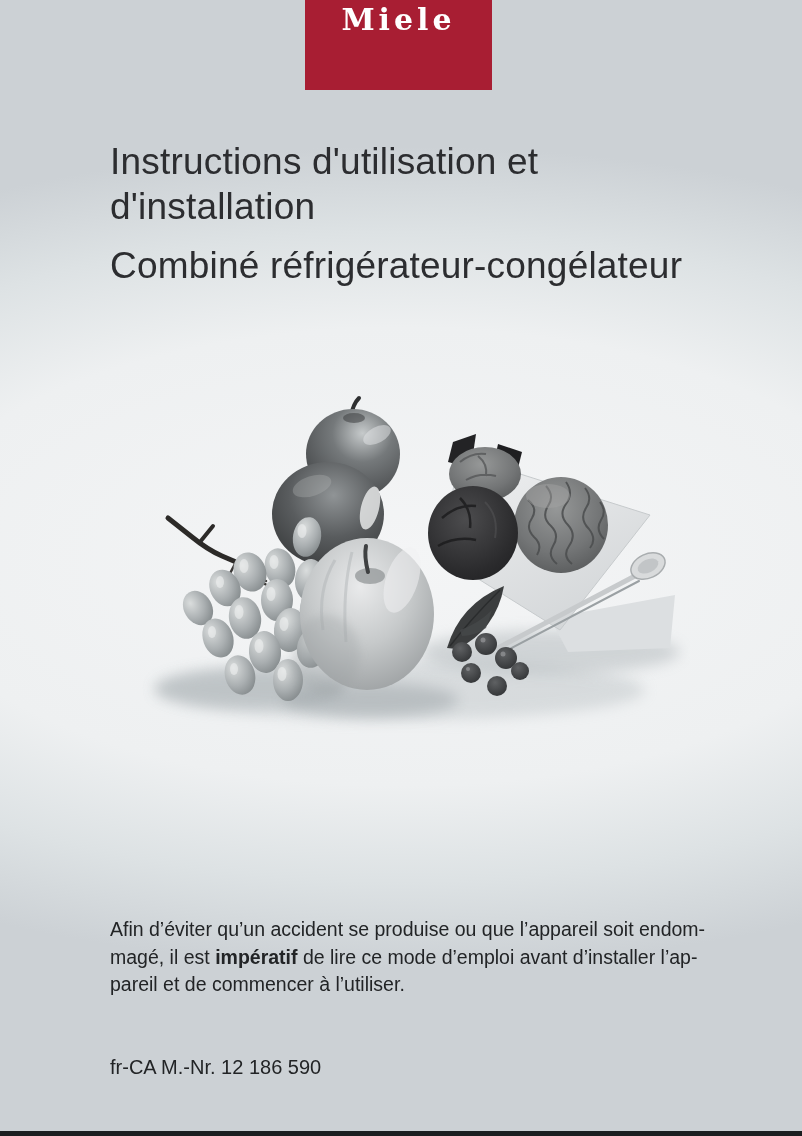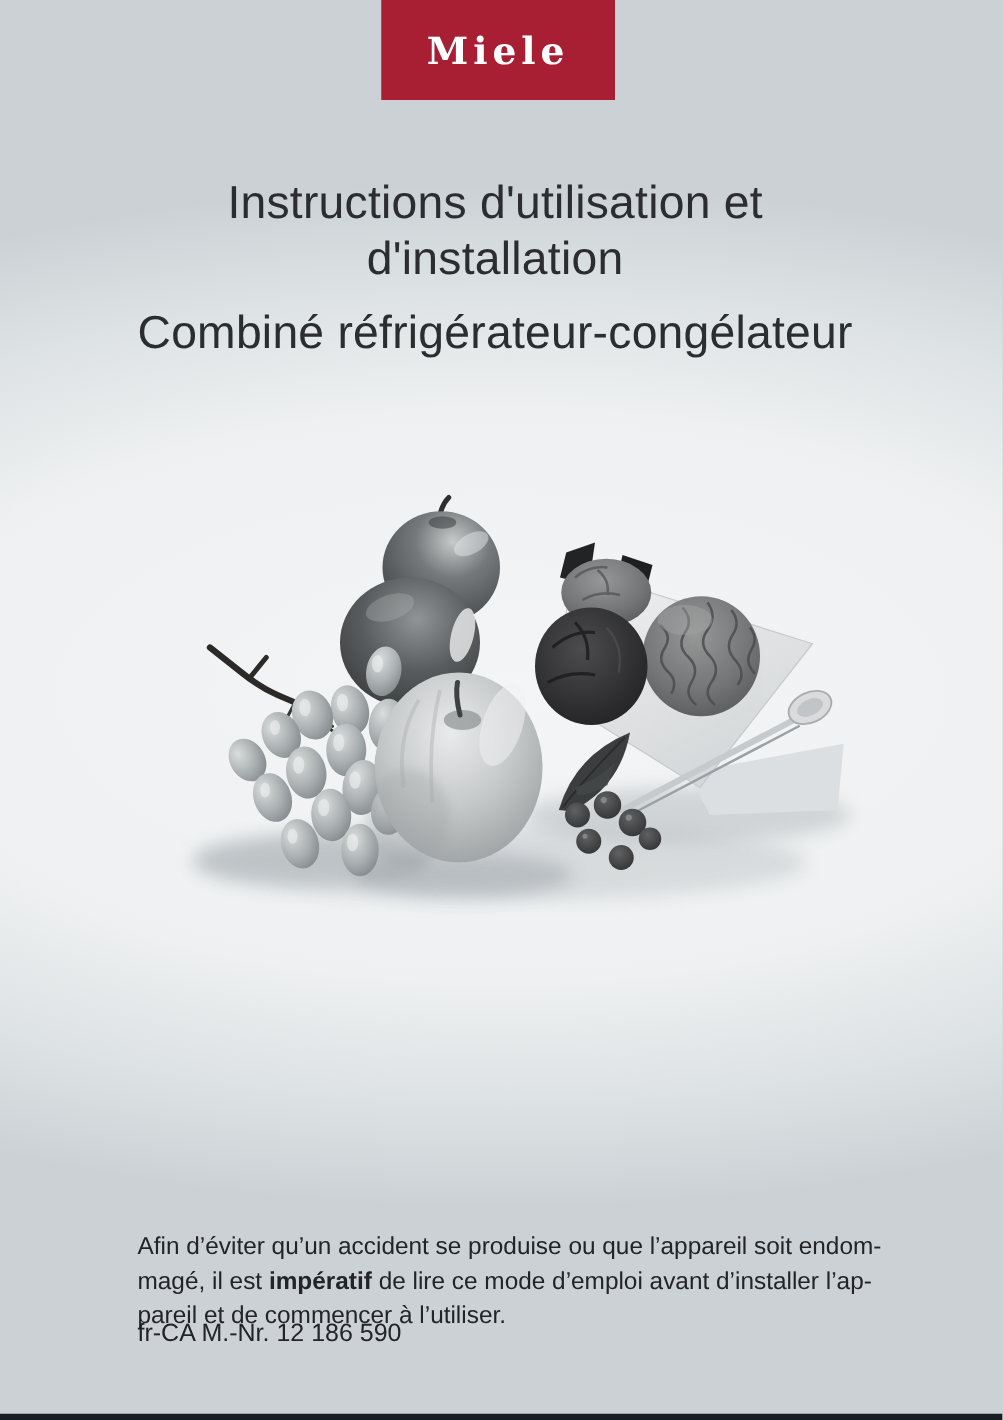--- a/index.html
+++ b/index.html
@@ -10,54 +10,53 @@
     background-color: #ccd1d5;
     background-image: radial-gradient(ellipse 130% 42% at 50% 49%,
       #f4f5f6 0%, #eef0f1 48%, #dde2e4 68%, #ccd1d5 86%);
     font-family: "Liberation Sans", sans-serif;
     color: #2c2d30;
   }
 
   .logo-box {
     position: absolute;
     left: 305px; top: 0;
-    width: 187px; height: 80px;
+    width: 187px; height: 90px;
     background: #a81e33;
-    display: flex; align-items: center; justify-content: center;
+    display: flex; align-items: flex-start; justify-content: center;
   }
   .logo-word {
     font-family: "DejaVu Serif", serif;
     font-weight: 700;
     font-size: 30px;
     letter-spacing: 4px;
     color: #ffffff;
     padding-top: 2px;
   }
 
   .title-block {
     position: absolute;
     left: 110px; top: 139px;
     font-size: 37px;
     line-height: 45px;
     color: #2c2d30;
     letter-spacing: 0.2px;
-    text-align: center;
   }
   .title-line { white-space: nowrap; }
   .subtitle-line { margin-top: 14px; white-space: nowrap; }
 
   .hero {
     position: absolute;
     left: 130px; top: 390px;
     width: 560px; height: 345px;
   }
 
   .notice {
     position: absolute;
-    left: 110px; top: 984px;
+    left: 110px; top: 916px;
     font-size: 19.5px;
     line-height: 27.5px;
     color: #222426;
   }
   .notice-line { white-space: nowrap; }
   .notice b { font-weight: 700; }
 
   .doc-ref {
     position: absolute;
     left: 110px; top: 1056px;

